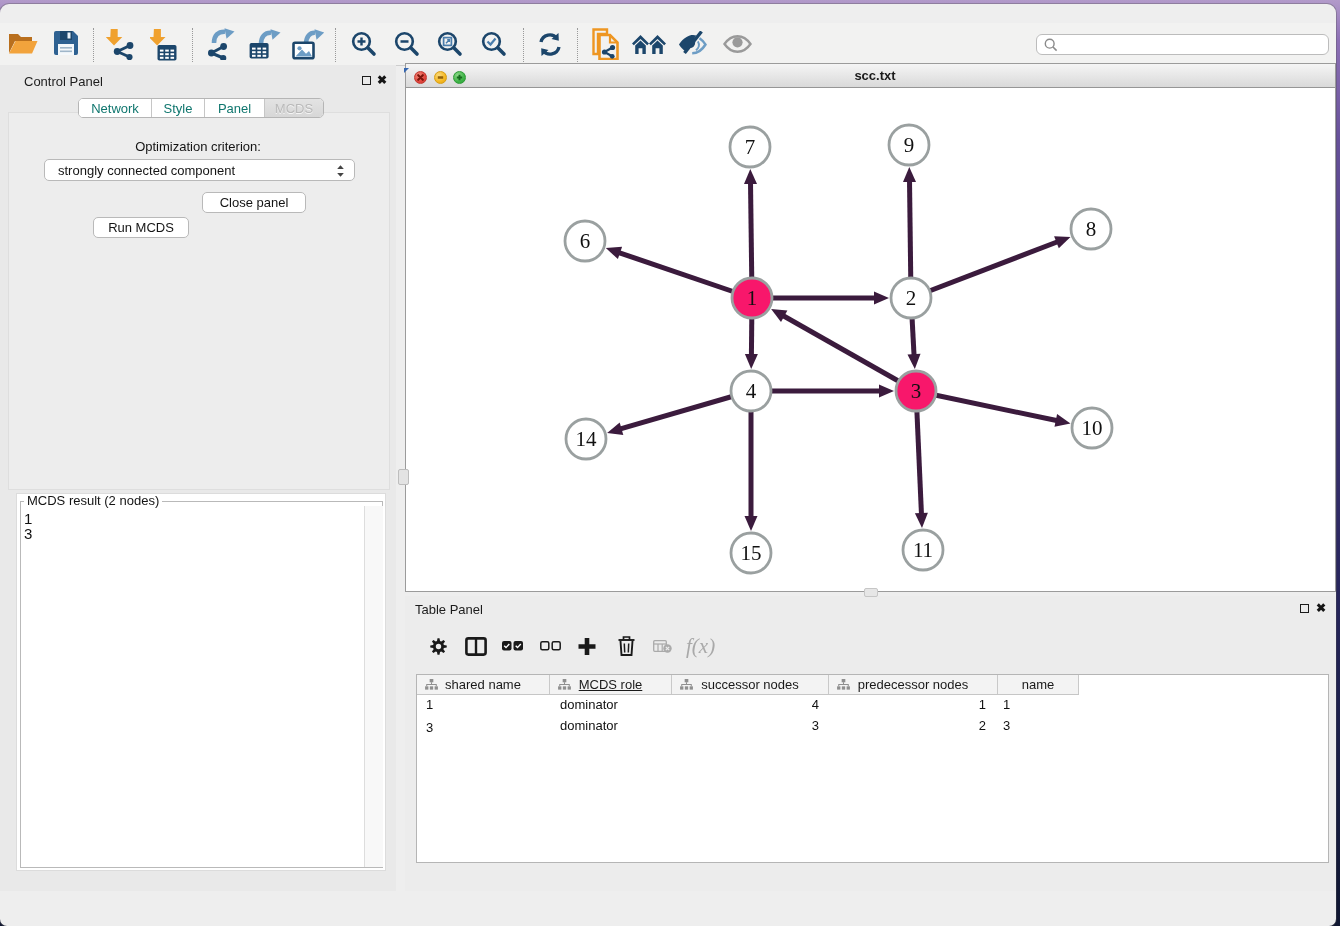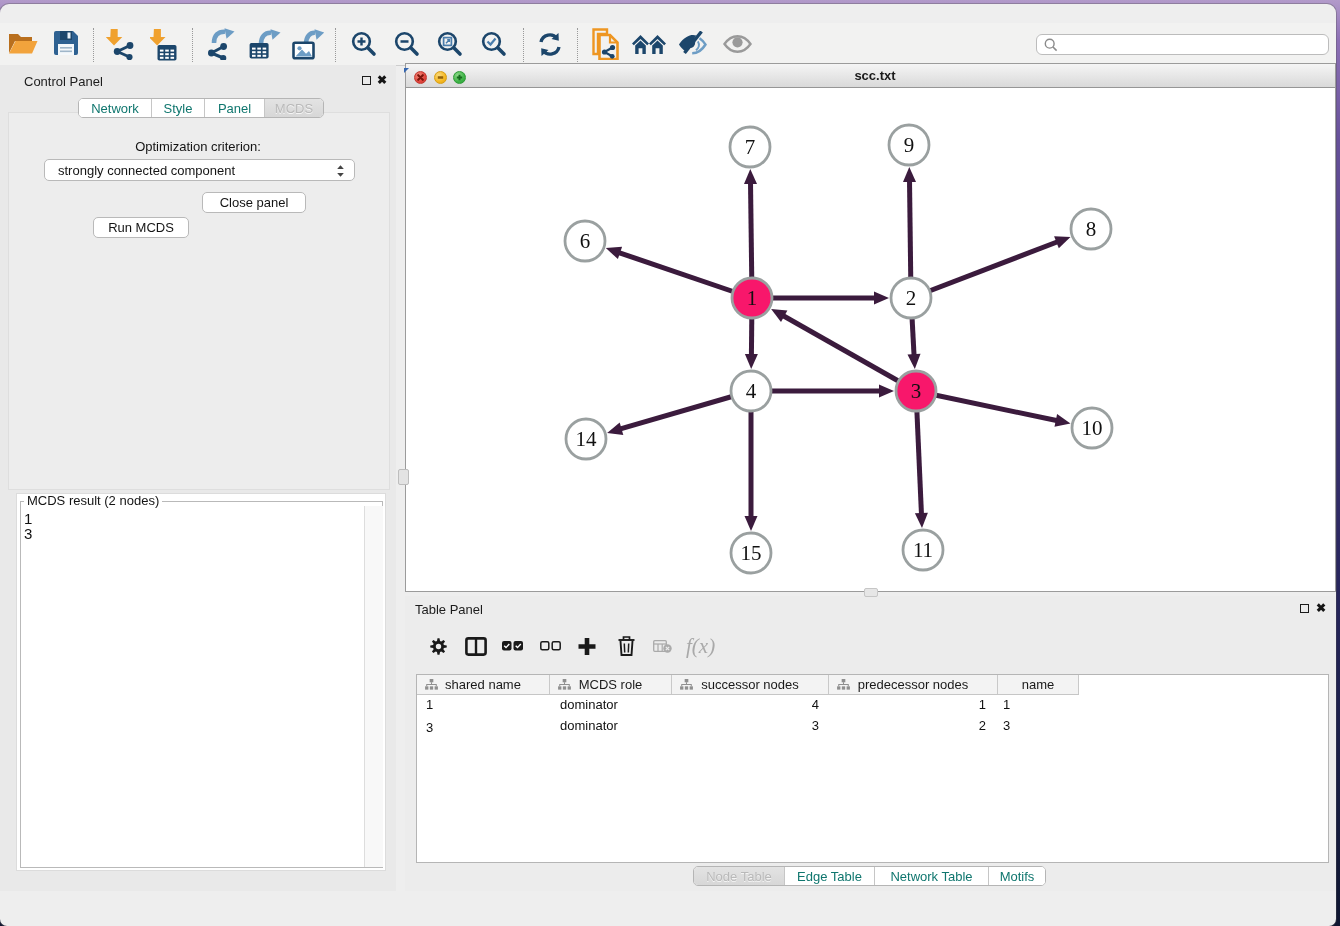--- a/index.html
+++ b/index.html
@@ -394,21 +394,21 @@
       <div id="thead">
         <div class="hcell" style="left:0;width:133px;"><svg class="sitemap" style="left:8px;" width="14" height="12" viewBox="0 0 14 12">
               <g fill="#8f8f8f">
                 <rect x="5" y="0" width="4" height="3.6"></rect>
                 <rect x="0" y="8" width="3.6" height="3.6"></rect>
                 <rect x="5.2" y="8" width="3.6" height="3.6"></rect>
                 <rect x="10.4" y="8" width="3.6" height="3.6"></rect>
                 <path d="M7 3.6 V6 M1.8 8 V6 H12.2 V8" stroke="#8f8f8f" stroke-width="1.1" fill="none"></path>
               </g>
             </svg>shared name</div>
-        <div class="hcell" style="left:133px;width:122px;"><svg class="sitemap" style="left:8px;" width="14" height="12" viewBox="0 0 14 12">
+        <div class="hcell" style="left:133px;width:122px;text-decoration:underline;"><svg class="sitemap" style="left:8px;" width="14" height="12" viewBox="0 0 14 12">
               <g fill="#8f8f8f">
                 <rect x="5" y="0" width="4" height="3.6"></rect>
                 <rect x="0" y="8" width="3.6" height="3.6"></rect>
                 <rect x="5.2" y="8" width="3.6" height="3.6"></rect>
                 <rect x="10.4" y="8" width="3.6" height="3.6"></rect>
                 <path d="M7 3.6 V6 M1.8 8 V6 H12.2 V8" stroke="#8f8f8f" stroke-width="1.1" fill="none"></path>
               </g>
             </svg>MCDS role</div>
         <div class="hcell" style="left:255px;width:157px;"><svg class="sitemap" style="left:8px;" width="14" height="12" viewBox="0 0 14 12">
               <g fill="#8f8f8f">
@@ -434,22 +434,16 @@
       <div class="trow" style="left:143px;top:22px;">dominator</div>
       <div class="trow" style="left:332px;top:22px;width:70px;text-align:right;">4</div>
       <div class="trow" style="left:499px;top:22px;width:70px;text-align:right;">1</div>
       <div class="trow" style="left:586px;top:22px;">1</div>
       <div class="trow" style="left:9px;top:45px;">3</div>
       <div class="trow" style="left:143px;top:43px;">dominator</div>
       <div class="trow" style="left:332px;top:43px;width:70px;text-align:right;">3</div>
       <div class="trow" style="left:499px;top:43px;width:70px;text-align:right;">2</div>
       <div class="trow" style="left:586px;top:43px;">3</div>
     </div>
-    <div class="tabgrp" style="left:288px;top:270px;">
-      <div class="tab dis" style="width:91px;">Node Table</div>
-      <div class="tab" style="width:90px;">Edge Table</div>
-      <div class="tab" style="width:114px;">Network Table</div>
-      <div class="tab" style="width:56px;">Motifs</div>
-    </div>
   </div>
 </div>
 <div class="abs" style="left:398px;top:469px;width:9px;height:14px;background:#e3e3e3;border:1px solid #bdbdbd;border-radius:2px;"></div>
 <div class="abs" style="left:864px;top:588px;width:12px;height:7px;background:#e6e6e6;border:1px solid #c6c6c6;border-radius:2px;"></div>
 
 </body></html>

